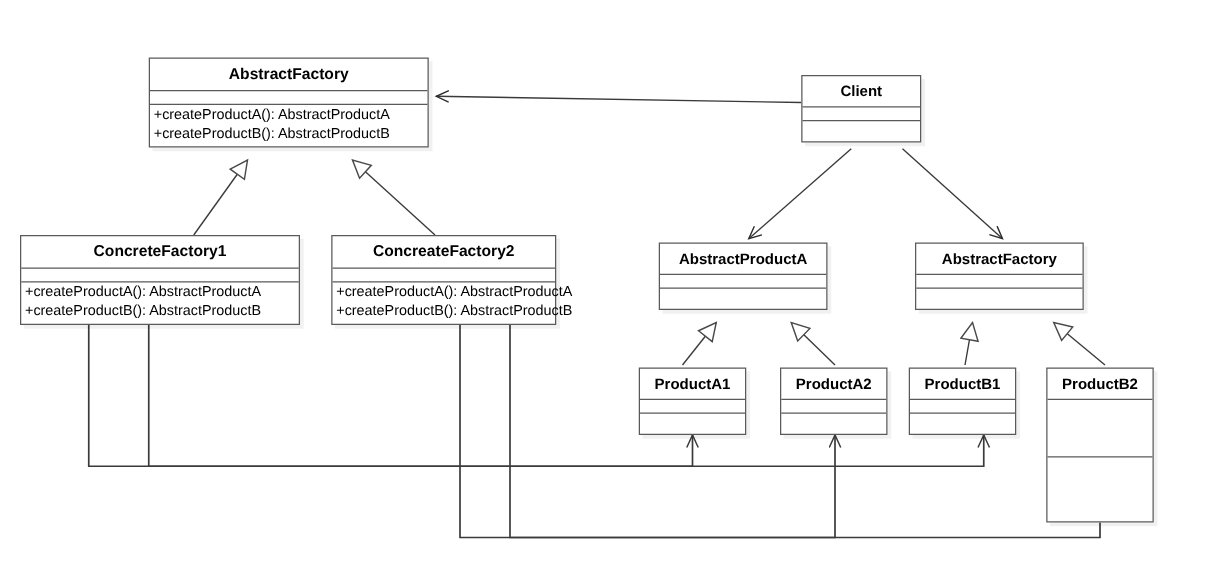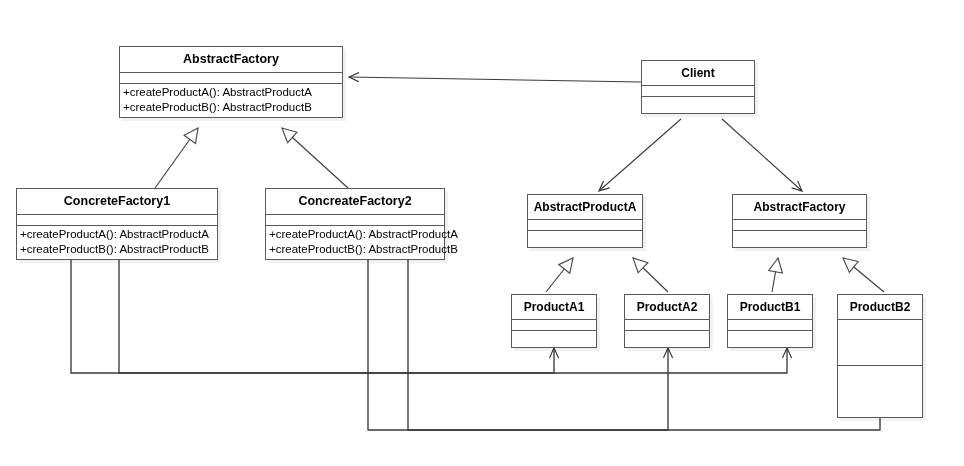--- a/index.html
+++ b/index.html
@@ -127,45 +127,45 @@
 
   <div class="uml-class wide" style="left:119px; top:46px; width:224px;">
     <div class="uml-name">AbstractFactory</div>
     <div class="uml-attrs empty"></div>
     <div class="uml-ops">
       <div class="op">+createProductA(): AbstractProductA</div>
       <div class="op">+createProductB(): AbstractProductB</div>
     </div>
   </div>
 
-  <div class="uml-class" style="left:641px; top:60px; width:114px;">
+  <div class="uml-class" style="left:641px; top:60px; width:96px;">
     <div class="uml-name">Client</div>
     <div class="uml-attrs empty"></div>
     <div class="uml-ops empty"></div>
   </div>
 
-  <div class="uml-class wide" style="left:16px; top:188px; width:202px;">
+  <div class="uml-class wide" style="left:16px; top:188px; width:224px;">
     <div class="uml-name">ConcreteFactory1</div>
     <div class="uml-attrs empty"></div>
     <div class="uml-ops">
       <div class="op">+createProductA(): AbstractProductA</div>
       <div class="op">+createProductB(): AbstractProductB</div>
     </div>
   </div>
 
   <div class="uml-class wide" style="left:265px; top:188px; width:180px;">
     <div class="uml-name">ConcreateFactory2</div>
     <div class="uml-attrs empty"></div>
     <div class="uml-ops">
       <div class="op">+createProductA(): AbstractProductA</div>
       <div class="op">+createProductB(): AbstractProductB</div>
     </div>
   </div>
 
-  <div class="uml-class" style="left:527px; top:194px; width:116px;">
+  <div class="uml-class" style="left:527px; top:194px; width:135px;">
     <div class="uml-name">AbstractProductA</div>
     <div class="uml-attrs empty"></div>
     <div class="uml-ops empty"></div>
   </div>
 
   <div class="uml-class" style="left:732px; top:194px; width:135px;">
     <div class="uml-name">AbstractFactory</div>
     <div class="uml-attrs empty"></div>
     <div class="uml-ops empty"></div>
   </div>

